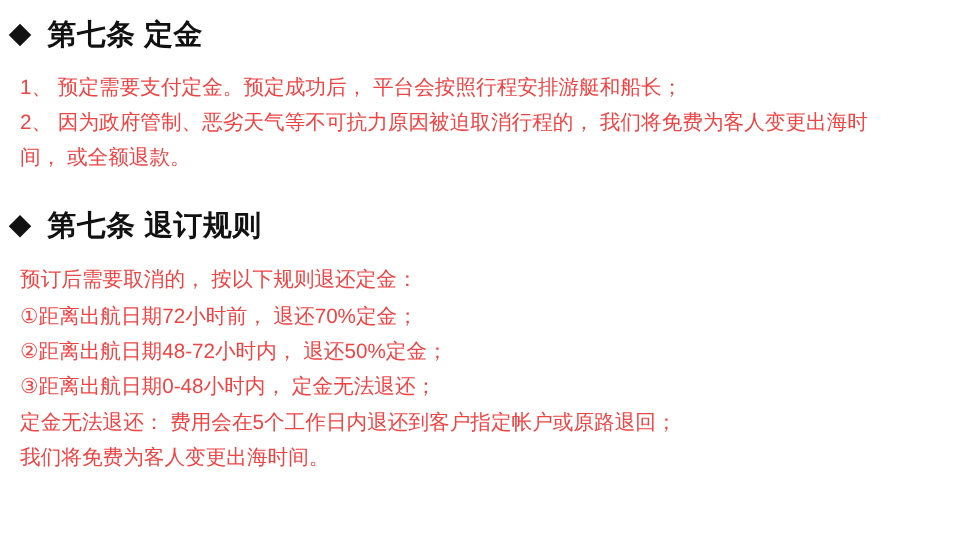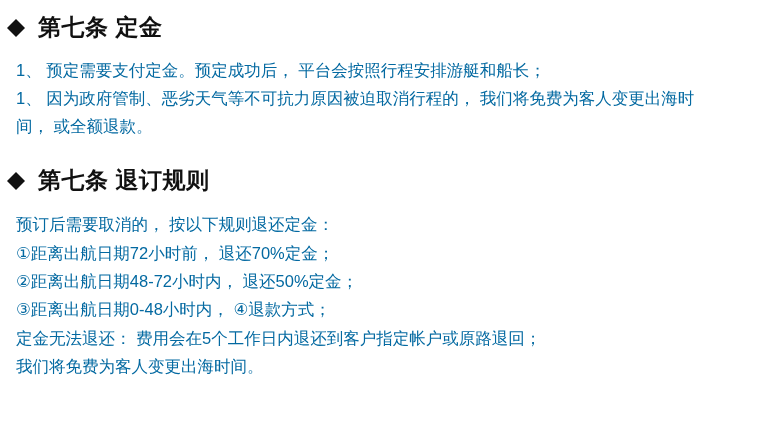--- a/index.html
+++ b/index.html
@@ -52,21 +52,21 @@
     height: 0;
     border: 9px solid transparent;
     border-right-color: #111111;
   }
   .heading-text {
     margin-left: 3px;
   }
   .body-text {
     font-size: 16.5px;
     line-height: 1.72;
-    color: #0369a1;
+    color: #ef4444;
     margin: 0;
   }
   .para {
     margin: 0;
   }
   .sec1-body {
     margin-top: 2px;
     margin-bottom: 26px;
   }
   .sec2-heading {
@@ -85,32 +85,32 @@
 
 <div class="page">
 
   <div class="section">
     <div class="heading">
       <span class="diamond"></span>
       <span class="heading-text">第七条 定金</span>
     </div>
     <div class="body-text sec1-body">
       <p class="para list-line">1、 预定需要支付定金。预定成功后， 平台会按照行程安排游艇和船长；</p>
-      <p class="para list-line">1、 因为政府管制、恶劣天气等不可抗力原因被迫取消行程的， 我们将免费为客人变更出海时间， 或全额退款。</p>
+      <p class="para list-line">2、 因为政府管制、恶劣天气等不可抗力原因被迫取消行程的， 我们将免费为客人变更出海时间， 或全额退款。</p>
     </div>
   </div>
 
   <div class="section">
     <div class="heading sec2-heading">
       <span class="diamond"></span>
       <span class="heading-text">第七条 退订规则</span>
     </div>
     <div class="body-text sec2-body">
       <p class="para list-line">预订后需要取消的， 按以下规则退还定金：</p>
       <p class="para list-line">①距离出航日期72小时前， 退还70%定金；</p>
       <p class="para list-line">②距离出航日期48-72小时内， 退还50%定金；</p>
-      <p class="para list-line">③距离出航日期0-48小时内， ④退款方式；</p>
+      <p class="para list-line">③距离出航日期0-48小时内， 定金无法退还；</p>
       <p class="para list-line">定金无法退还： 费用会在5个工作日内退还到客户指定帐户或原路退回；</p>
       <p class="para list-line">我们将免费为客人变更出海时间。</p>
     </div>
   </div>
 
 </div>
 
 </body></html>

